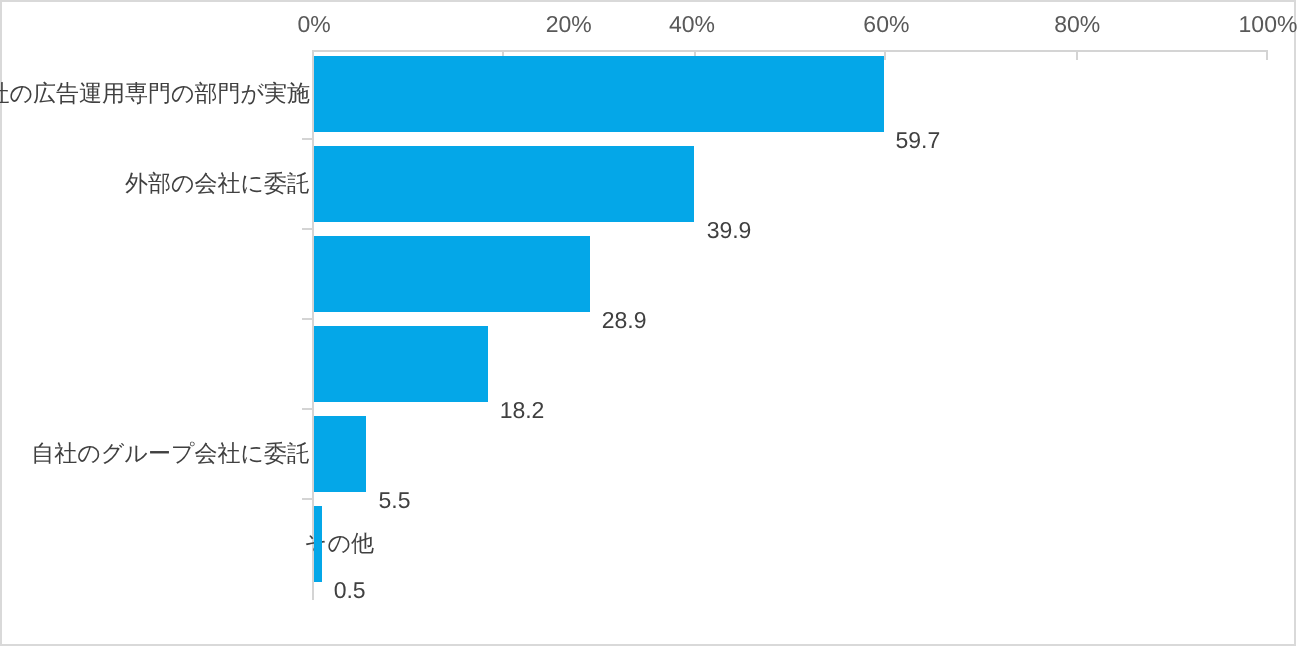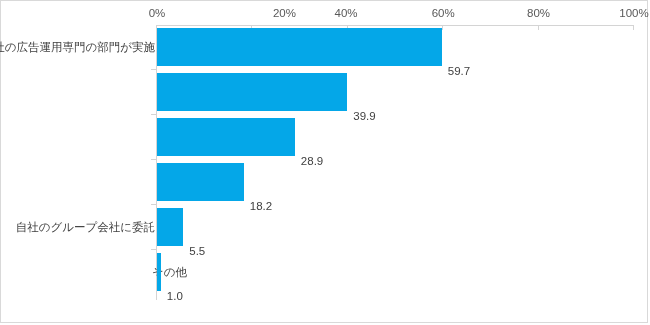--- a/index.html
+++ b/index.html
@@ -128,40 +128,41 @@
     </div>
   <div id="category-axis-line" style="height: 275px;"></div>
 
   <div id="rows">
       <div class="bar-row" style="top: 27px; height: 38px;">
         <div class="cat-label">自社の広告運用専門の部門が実施</div>
         <div class="bar" style="width: 284.769px; background: rgb(4, 167, 232);"></div>
         <div class="bar-value" style="left: 446.769px;">59.7</div>
       </div>
       <div class="bar-row" style="top: 72px; height: 38px;">
+        <div class="cat-label">外部の会社に委託</div>
         <div class="bar" style="width: 190.323px; background: rgb(4, 167, 232);"></div>
         <div class="bar-value" style="left: 352.323px;">39.9</div>
       </div>
       <div class="bar-row" style="top: 117px; height: 38px;">
         <div class="bar" style="width: 137.853px; background: rgb(4, 167, 232);"></div>
         <div class="bar-value" style="left: 299.853px;">28.9</div>
       </div>
       <div class="bar-row" style="top: 162px; height: 38px;">
         <div class="bar" style="width: 86.814px; background: rgb(4, 167, 232);"></div>
         <div class="bar-value" style="left: 248.814px;">18.2</div>
       </div>
       <div class="bar-row" style="top: 207px; height: 38px;">
         <div class="cat-label">自社のグループ会社に委託</div>
         <div class="bar" style="width: 26.235px; background: rgb(4, 167, 232);"></div>
         <div class="bar-value" style="left: 188.235px;">5.5</div>
       </div>
       <div class="bar-row" style="top: 252px; height: 38px; padding-left: 32px;">
         <div class="cat-label">その他</div>
         <div class="bar" style="width: 3.816px; background: rgb(4, 167, 232);"></div>
-        <div class="bar-value" style="left: 165.816px;">1.0</div>
+        <div class="bar-value" style="left: 165.816px;">0.5</div>
       </div>
     </div>
 
 <div class="cat-tick" style="top: 68px;"></div>
     <div class="cat-tick" style="top: 113px;"></div>
     <div class="cat-tick" style="top: 158px;"></div>
     <div class="cat-tick" style="top: 203px;"></div>
     <div class="cat-tick" style="top: 248px;"></div>
   </div>
 

